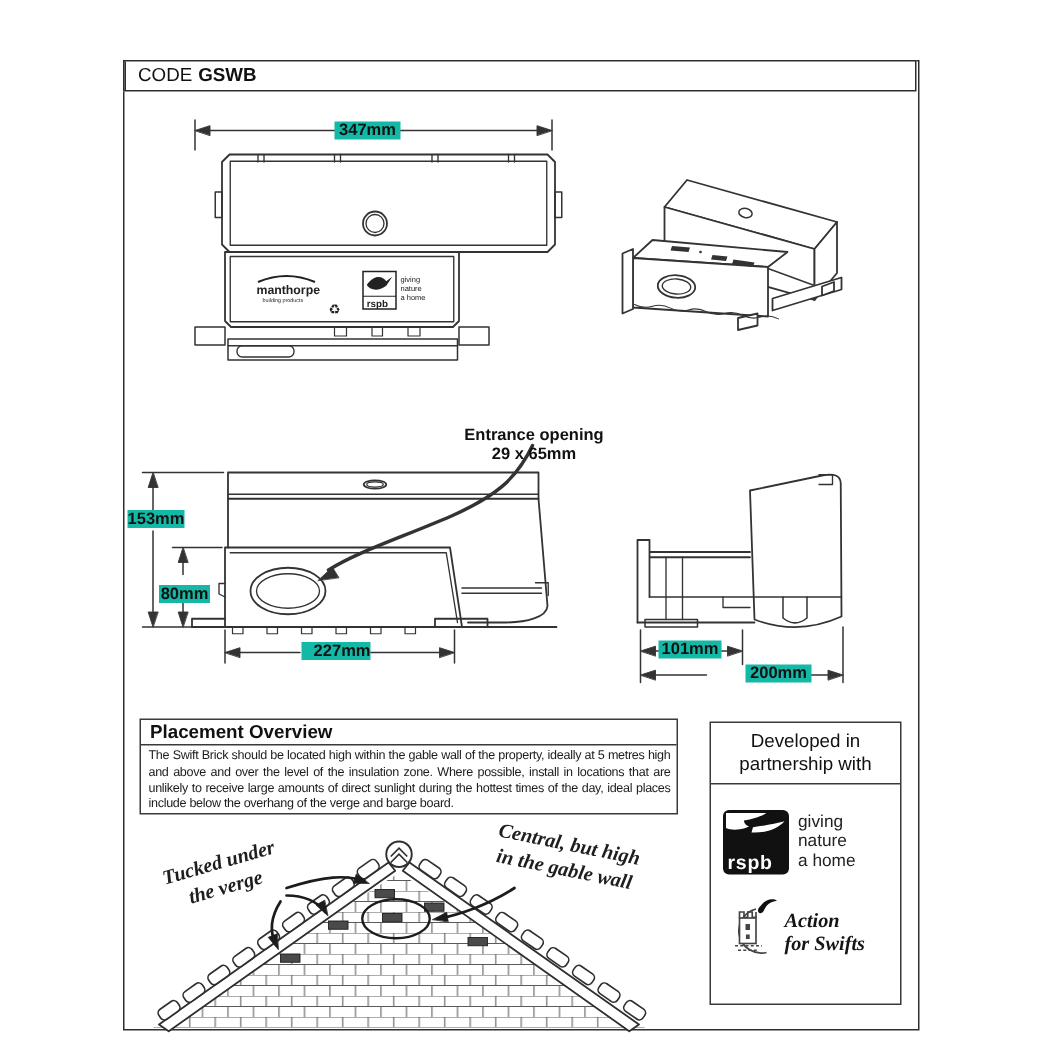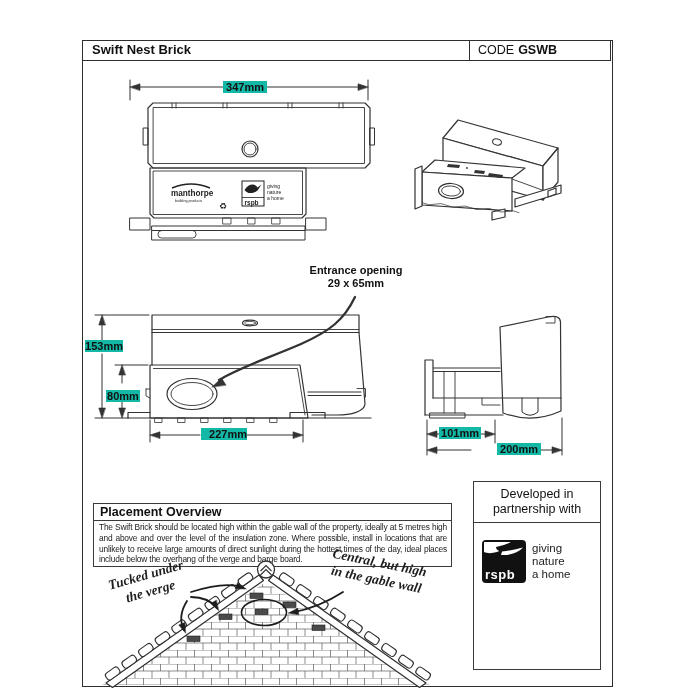--- a/index.html
+++ b/index.html
@@ -10,43 +10,42 @@
   .abs{position:absolute;}
   svg.draw{position:absolute;overflow:visible;}
   
   .page-border{left:82px;top:40px;width:529px;height:645px;border:1.6px solid #2e2e2e;}
   .header{left:82px;top:40px;width:529px;height:21px;border:1.6px solid #2e2e2e;display:flex;box-sizing:border-box;background:#fff;}
   .header .title{flex:1;padding-left:9px;font-weight:bold;font-size:13px;line-height:18px;}
   .header .code{width:132px;border-left:1.6px solid #2e2e2e;padding-left:8px;font-size:12.5px;line-height:18px;white-space:nowrap;}
   .header .code b{margin-left:4px;}
   
   .dim{font-weight:bold;font-size:11px;line-height:12px;text-align:center;background:#14b8a6;color:#111;}
-  .note{font-weight:bold;font-size:11px;line-height:13px;text-align:center;color:#111;}
-  
-  .placement{left:93px;top:503px;width:359px;height:64px;border:1.5px solid #3a3a3a;box-sizing:border-box;background:#fff;}
+  .note{font-weight:bold;font-size:11px;line-height:13px;text-align:center;color:#111;margin-top:20px;}
+  
+  .placement{left:93px;top:479px;width:359px;height:64px;border:1.5px solid #3a3a3a;box-sizing:border-box;background:#fff;}
   .ptitle{font-weight:bold;font-size:12.5px;line-height:14px;padding:1px 0 1px 6px;border-bottom:1.4px solid #3a3a3a;}
   .pbody{font-size:8.4px;line-height:10.8px;letter-spacing:-0.2px;text-align:justify;padding:1px 4px 12px 5px;color:#1c1c1c;overflow:hidden;height:43px;}
   
   .hand{font-family:"Liberation Serif", serif;font-style:italic;font-weight:700;font-size:13.5px;line-height:17px;text-align:center;color:#1e1e1e;white-space:nowrap;}
   
   .partner{left:473px;top:481px;width:128px;height:189px;border:1.6px solid #3a3a3a;box-sizing:border-box;background:#fff;}
   .partner .ptit{text-align:center;font-weight:normal;font-size:12.5px;line-height:15px;padding:5px 0 5px 0;border-bottom:1.6px solid #3a3a3a;}
   .rspbrow{display:flex;margin:17px 0 0 8px;}
   .rspbbox{width:44px;height:43px;background:#111;border-radius:4px;position:relative;flex:0 0 auto;}
   .rspbtxt{position:absolute;left:3px;bottom:1px;color:#fff;font-weight:bold;font-size:13px;letter-spacing:.5px;line-height:14px;}
   .tagline{margin-left:6px;padding-top:2px;font-size:11.5px;line-height:13px;color:#222;}
   .afsrow{display:flex;align-items:center;margin:14px 0 0 6px;}
   .afstxt{margin-left:3px;font-family:"Liberation Serif", serif;font-style:italic;font-weight:700;font-size:13.5px;line-height:15px;color:#151515;}
 </style>
 </head>
 <body>
 
 <div class="abs page-border"></div>
 <div class="abs header">
-  <div class="title">Swift Nest Brick</div>
   <div class="code"><span>CODE</span><b>GSWB</b></div>
 </div>
 
 <svg class="draw" style="left:120px;top:78px" width="260" height="172" viewBox="0 0 260 172">
   <g stroke="#333" fill="none" stroke-width="1.2" stroke-linejoin="round" stroke-linecap="round">
     <g stroke-width="1">
       <path d="M10,2 V22 M248,2 V22"></path>
       <path d="M19,9 H104 M144,9 H239"></path>
       <path d="M10,9 L20,5.8 L20,12.2 Z M248,9 L238,5.8 L238,12.2 Z" fill="#333" stroke-width="0.6"></path>
     </g>
@@ -274,13 +273,28 @@
         <path d="M20,11.5 C28,10.5 35,9 41,7.5 C36,13 28,15.5 19,15 Z" fill="#fff"></path>
       </svg>
       <span class="rspbtxt">rspb</span>
     </div>
     <div class="tagline">
       <div>giving</div>
       <div>nature</div>
       <div>a home</div>
     </div>
   </div>
+  <div class="afsrow">
+    <svg width="40" height="48" viewBox="0 0 40 48">
+      <path d="M24,9 A14.5,14.5 0 1 0 31,38" fill="none" stroke="#444" stroke-width="1.2"></path>
+      <rect x="13" y="15" width="11" height="17" fill="#fff" stroke="#444" stroke-width="1.1"></rect>
+      <path d="M13,15 V11 h3 v3.5 h2.5 V11 h3 v3.5 h2.5 V11 h0" fill="none" stroke="#444" stroke-width="1.1"></path>
+      <rect x="17" y="19" width="3" height="4" fill="#444"></rect>
+      <rect x="17.3" y="26" width="2.5" height="3" fill="#444"></rect>
+      <path d="M10,33.5 H28 M12,36.5 H26" stroke="#444" stroke-width="1" stroke-dasharray="2,1.5" fill="none"></path>
+      <path d="M27,7 C30,2.5 35,1.5 38,3.5 C34,4 31,6 29.5,9.5 C28.5,12 26.5,12.5 25.5,11 C25,9.5 25.8,8 27,7 Z" fill="#111"></path>
+    </svg>
+    <div class="afstxt">
+      <div>Action</div>
+      <div>for Swifts</div>
+    </div>
+  </div>
 </div>
 
 </body></html>

